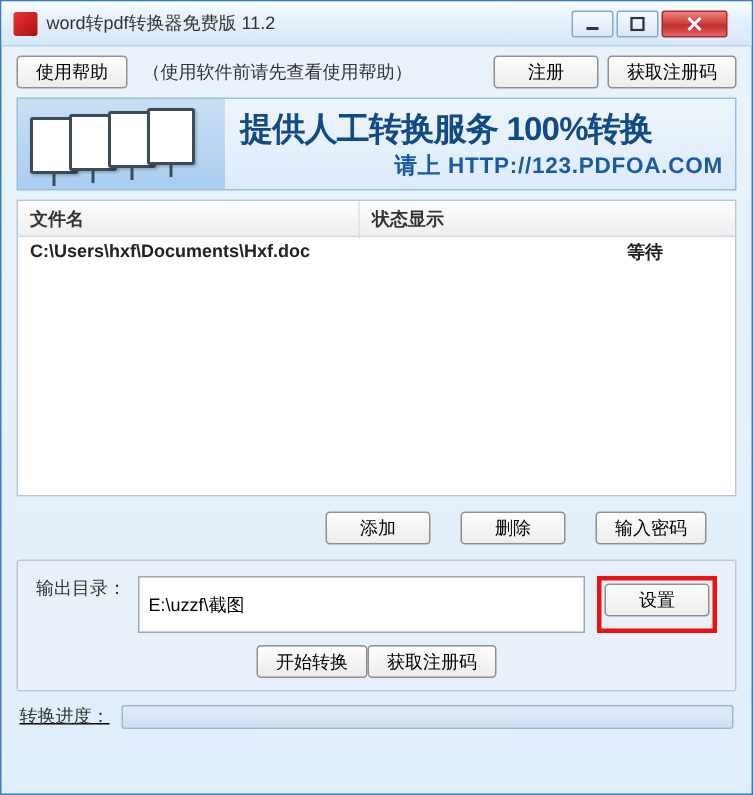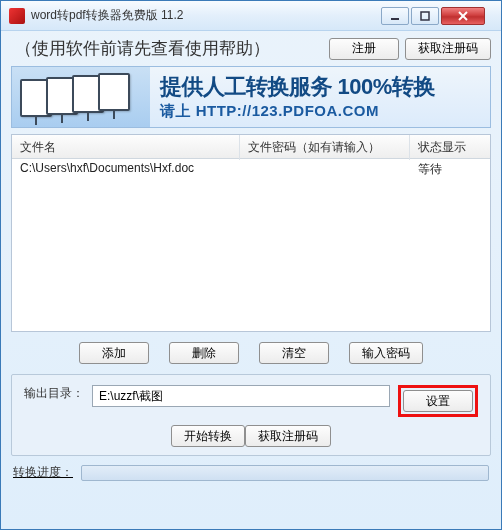--- a/index.html
+++ b/index.html
@@ -64,21 +64,21 @@
     height: 22px;
     padding: 0 12px;
     background: linear-gradient(#fdfdfd,#ececec);
     border: 1px solid #8f8f8f;
     border-radius: 3px;
     font-size: 12px;
     cursor: default;
     display: inline-flex; align-items: center; justify-content: center;
     min-width: 70px;
   }
-  .hint { color: #333; font-size: 17px; margin-left: 4px; margin-right: auto; }
+  .hint { color: #333; font-size: 12px; margin-left: 4px; margin-right: auto; }
 
   .banner {
     height: 62px;
     border: 1px solid #9bbde0;
     background: linear-gradient(#eef5fb,#dcebfb);
     display: flex;
     align-items: stretch;
     overflow: hidden;
   }
   .banner-left {
@@ -101,32 +101,33 @@
   }
   .banner-right {
     flex: 1;
     display: flex;
     flex-direction: column;
     justify-content: center;
     padding: 4px 8px 2px 10px;
     gap: 2px;
   }
   .banner-h1 { color: #124a84; font-size: 22px; font-weight: 700; line-height: 1.1; letter-spacing: -0.5px;}
-  .banner-h2 { color: #1a5aa0; font-size: 15px; font-weight: 600; text-align: left; letter-spacing: 0.5px;}
+  .banner-h2 { color: #1a5aa0; font-size: 15px; font-weight: 600; text-align: right; letter-spacing: 0.5px;}
 
   .list-area {
     border: 1px solid #b7c6d8;
     background: #fff;
     height: 198px;
     display: flex; flex-direction: column;
     position: relative;
   }
   .list-header, .list-row {
     display: grid;
     grid-template-columns: 1fr 170px 80px;
+    font-weight: bold;
   }
   .list-header {
     height: 24px;
     background: linear-gradient(#fdfdfd,#eee);
     border-bottom: 1px solid #cfd7df;
     font-size: 12px; color: #333;
   }
   .list-header > div {
     padding: 4px 8px;
     border-right: 1px solid #dce2e8;
@@ -142,35 +143,35 @@
   .list-row > div {
     padding: 2px 8px;
     white-space: nowrap;
     overflow: hidden;
     text-overflow: ellipsis;
   }
 
   .mid-buttons {
     display: flex;
     gap: 20px;
-    justify-content: center;
+    justify-content: flex-end;
     padding: 4px 20px;
   }
 
   .group {
     border: 1px solid #b8c9da;
     background: #e8f1fa;
     padding: 10px 12px 8px 12px;
     border-radius: 2px;
   }
   .outrow { display: flex; gap: 8px; }
   .outlabel { font-size: 12px; color: #333; white-space: nowrap; }
   .out-input {
     flex: 1;
-    height: 22px;
+    height: 38px;
     border: 1px solid #9aa7b4;
     background: #fff;
     padding: 2px 6px;
     font-size: 12px;
   }
   .highlight-wrap {
     border: 3px solid #e11;
     padding: 2px;
     display: inline-flex;
   }
@@ -218,20 +219,21 @@
             <line x1="2" y1="1" x2="10" y2="9" stroke="#fff" stroke-width="2"></line>
             <line x1="10" y1="1" x2="2" y2="9" stroke="#fff" stroke-width="2"></line>
           </svg>
       </div>
     </div>
   </div>
 
   <div class="client">
 
     <div class="toprow">
+      <button class="btn">使用帮助</button>
       <span class="hint">（使用软件前请先查看使用帮助）</span>
       <button class="btn">注册</button>
       <button class="btn">获取注册码</button>
     </div>
 
     <div class="banner">
       <div class="banner-left">
         <div class="board" style="left:8px; top:12px;"></div>
         <div class="board" style="left:34px; top:10px;"></div>
         <div class="board" style="left:60px; top:8px;"></div>
@@ -239,36 +241,34 @@
       </div>
       <div class="banner-right">
         <div class="banner-h1">提供人工转换服务 100%转换</div>
         <div class="banner-h2">请上 HTTP://123.PDFOA.COM</div>
       </div>
     </div>
 
     <div class="list-area">
       <div class="list-header">
         <div>文件名</div>
-        <div>文件密码（如有请输入）</div>
         <div>状态显示</div>
       </div>
       <div class="list-body">
         <div class="list-row">
           <div>C:\Users\hxf\Documents\Hxf.doc</div>
           <div></div>
           <div>等待</div>
         </div>
       </div>
     </div>
 
     <div class="mid-buttons">
       <button class="btn">添加</button>
       <button class="btn">删除</button>
-      <button class="btn">清空</button>
       <button class="btn">输入密码</button>
     </div>
 
     <div class="group">
       <div class="outrow">
         <span class="outlabel">输出目录：</span>
         <input class="out-input" type="text" value="E:\uzzf\截图" style="">
         <span class="highlight-wrap">
           <button class="btn">设置</button>
         </span>

